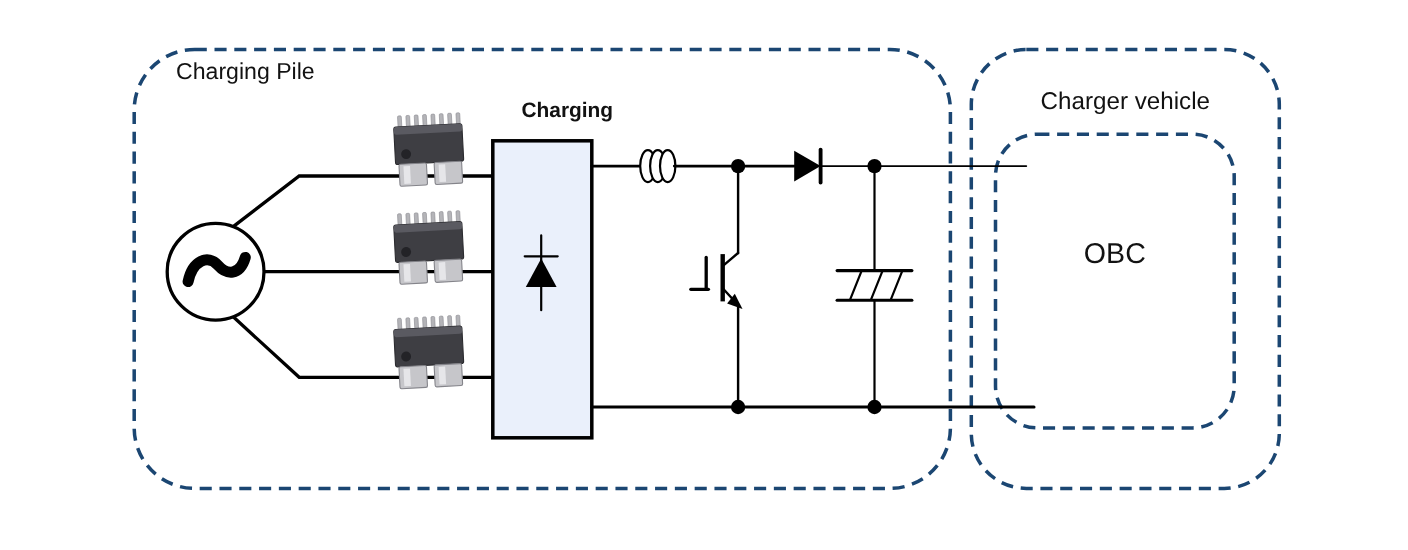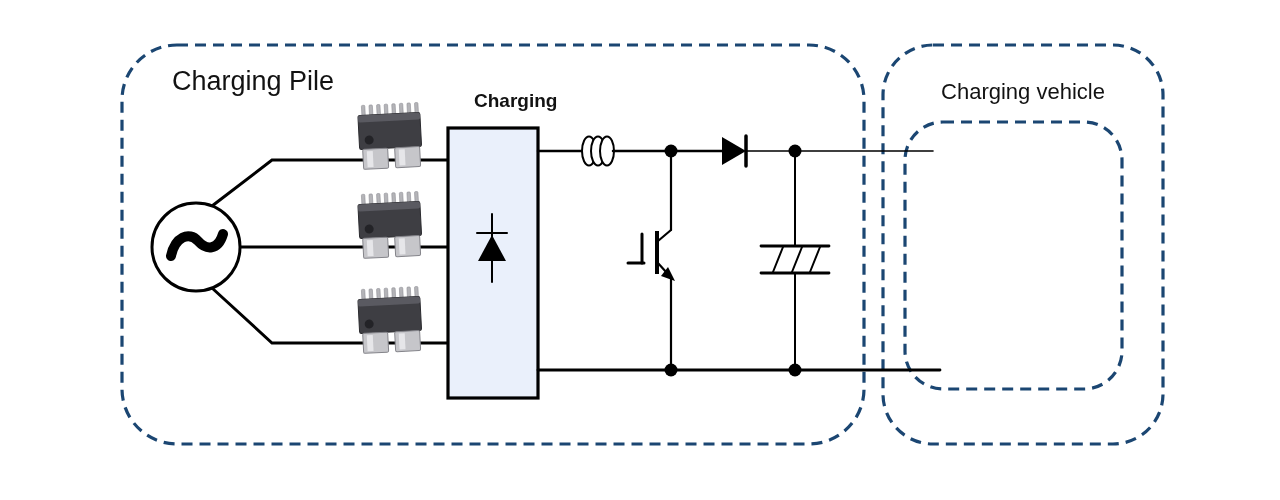--- a/index.html
+++ b/index.html
@@ -2,21 +2,21 @@
 <html style="--dashed-border: #1b4672; --wire: #000000; --converter-fill: #eaf0fb; --background: #ffffff; --chip-body: #3e3e43; --chip-pins: #b4b4b8; --chip-tabs: #c6c6ca;"><head>
 <meta charset="utf-8">
 <style>
   html,body{margin:0;padding:0;background:#fff;}
   .stage{
     position:relative;width:1280px;height:500px;background:var(--background,#fff);
     font-family:"Liberation Sans",sans-serif;overflow:hidden;
   }
   .stage svg{position:absolute;left:0;top:0;}
   .lbl{position:absolute;color:#121212;white-space:nowrap;}
-  .lbl-charging{left:160px;top:66px;font-size:27px;margin-left:12px;}
+  .lbl-charging{left:160px;top:54px;font-size:21px;}
   .lbl-converter{left:474px;top:90px;font-size:19px;font-weight:bold;}
   .lbl-ev{left:883px;top:79px;width:280px;text-align:center;font-size:22px;}
   .lbl-obc{left:905px;top:215px;width:217px;text-align:center;font-size:26px;}
   .lbl-obc-sub{left:905px;top:249px;width:217px;text-align:center;font-size:19px;}
 
   .dashed-box{fill:none;stroke:var(--dashed-border,#1b4672);stroke-width:3.2;stroke-dasharray:11 7;}
   .wire{stroke:var(--wire,#000);fill:none;stroke-linecap:round;}
   .w3{stroke-width:3;}
   .w25{stroke-width:2.5;}
   .w22{stroke-width:2.2;}
@@ -133,14 +133,15 @@
       <circle class="blk" cx="795" cy="370" r="6.5"></circle>
     </g>
 
     <use href="#chipsym" transform="translate(360,104) rotate(-3 30 32)"></use>
     <use href="#chipsym" transform="translate(360,193) rotate(-3 30 32)"></use>
     <use href="#chipsym" transform="translate(360,288) rotate(-3 30 32)"></use>
   </svg>
 
   <div class="lbl lbl-charging">Charging Pile</div>
   <div class="lbl lbl-converter">Charging</div>
-  <div class="lbl lbl-ev">Charging vehicle</div>
+  <div class="lbl lbl-ev">Charger vehicle</div>
+  <div class="lbl lbl-obc">OBC</div>
 </div>
 
 </body></html>

